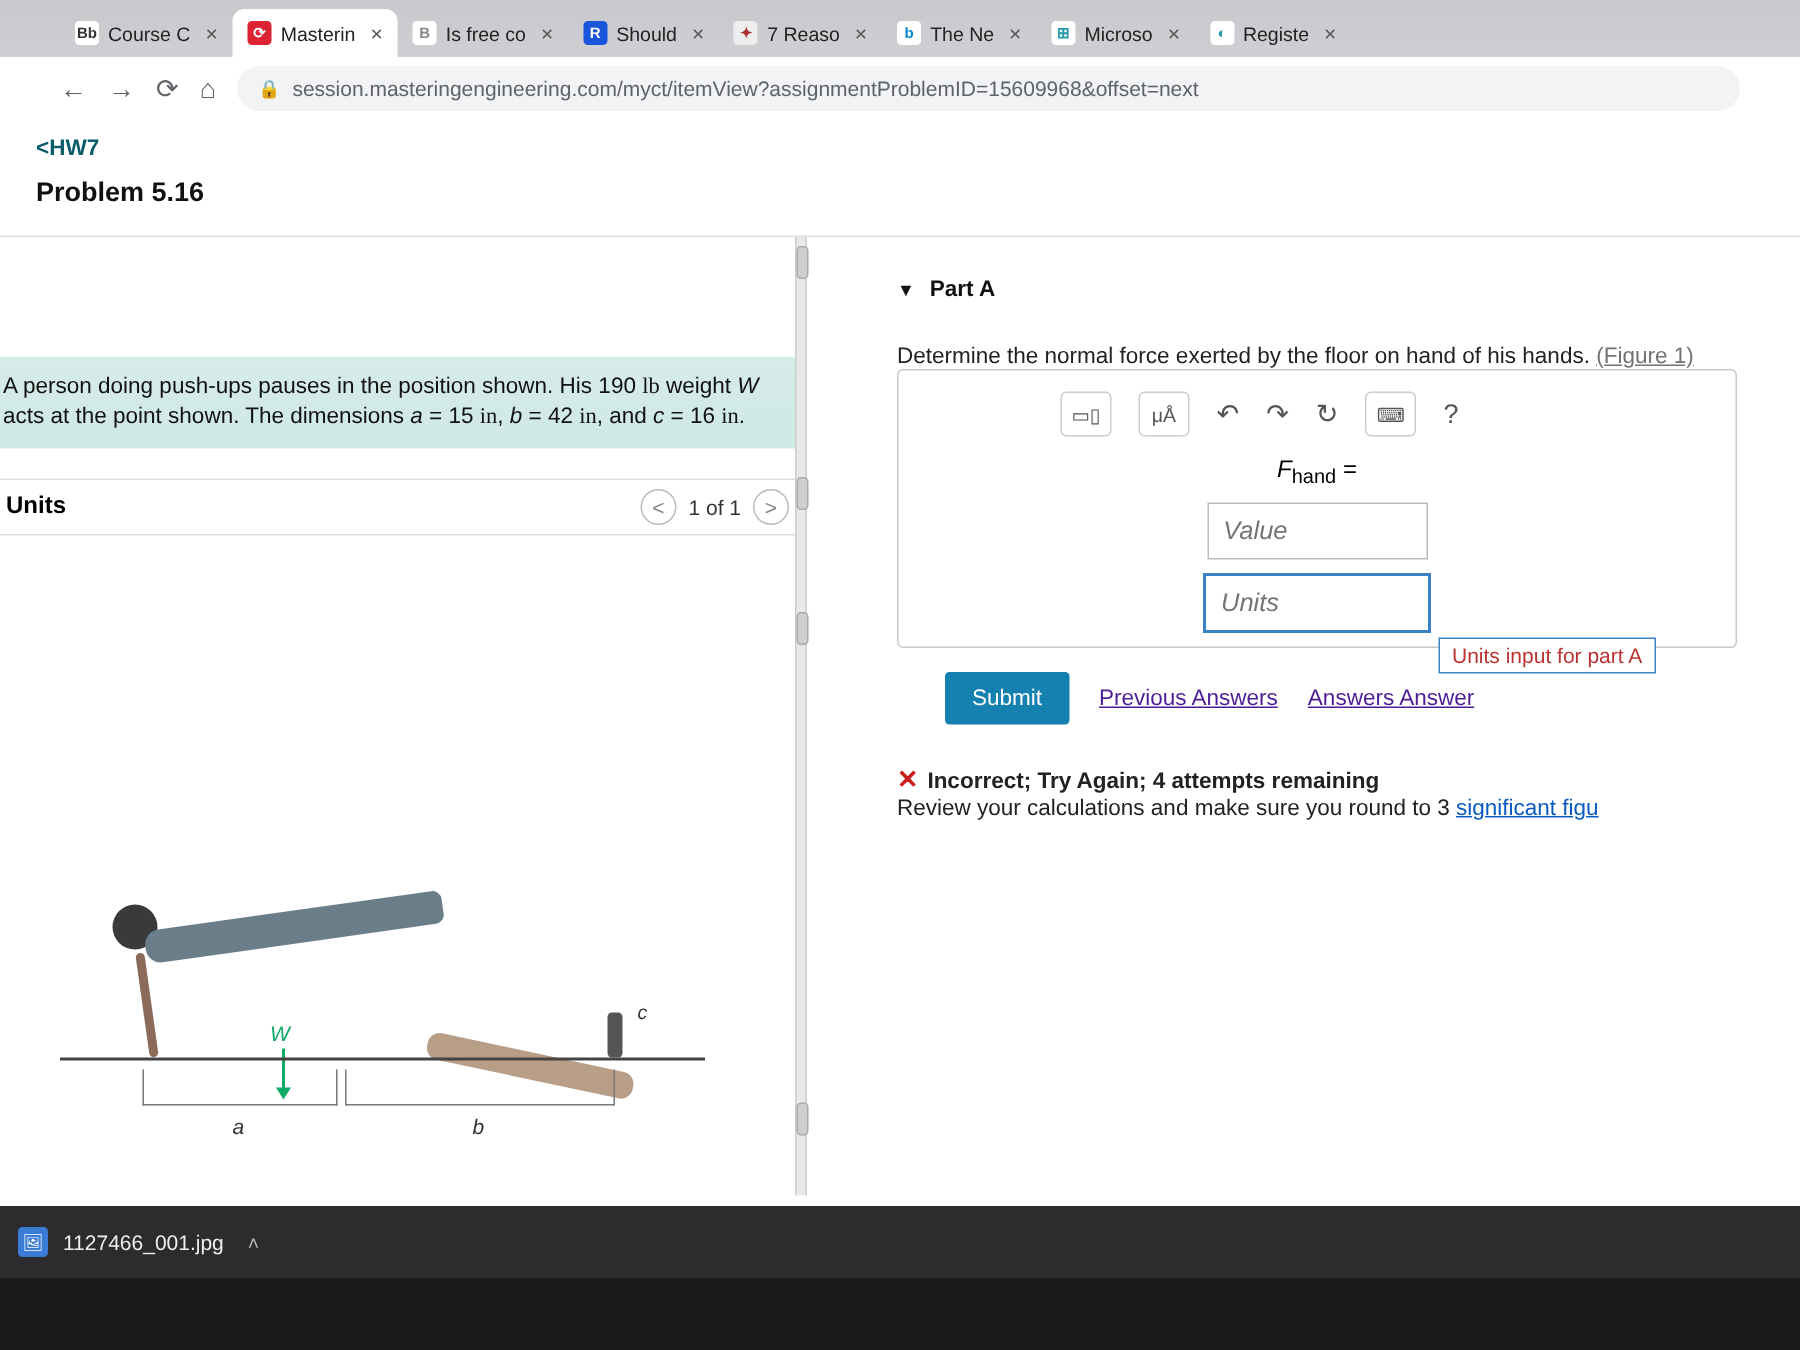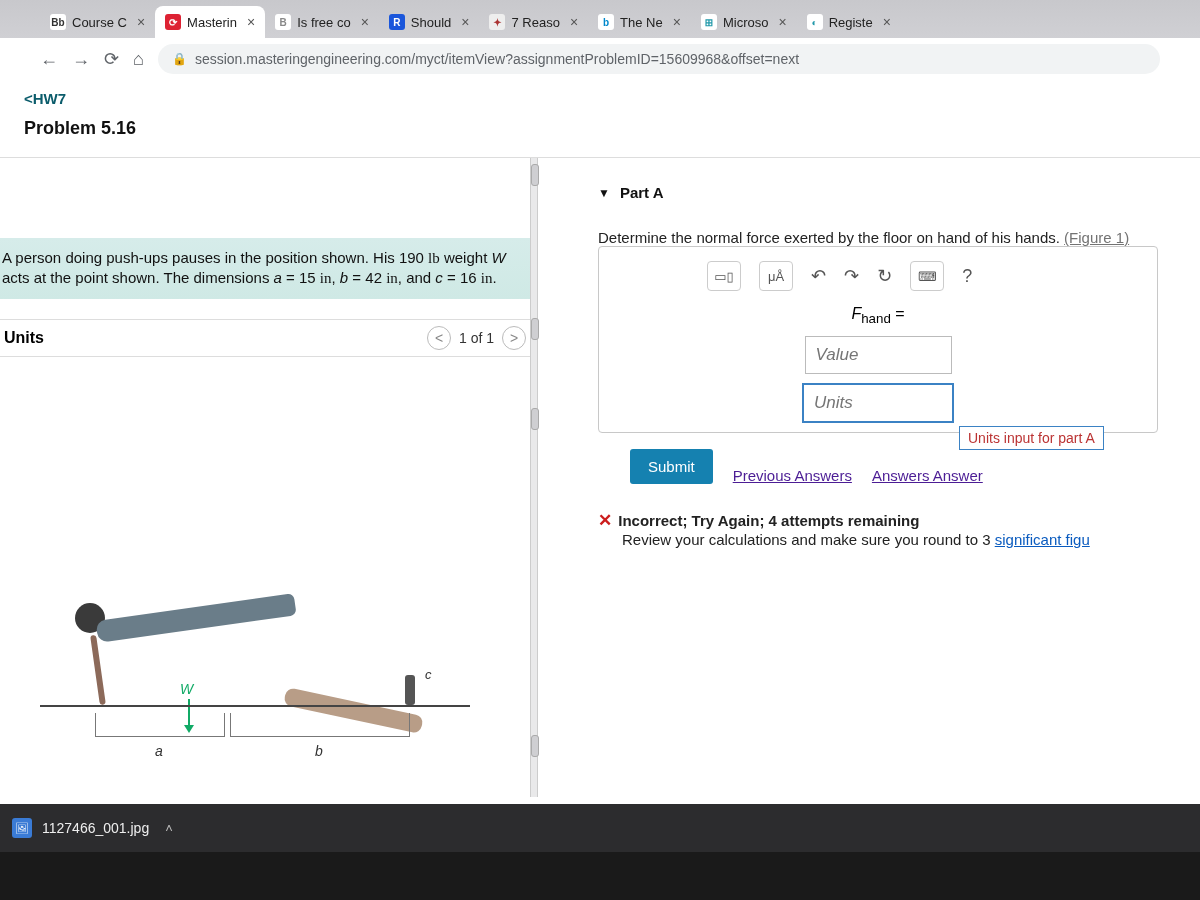--- a/index.html
+++ b/index.html
@@ -69,28 +69,28 @@
   .tools .tbtn { width:34px; height:30px; border:1px solid #ccc; border-radius:4px; display:inline-flex; align-items:center; justify-content:center; font-size:13px; }
   .tools .plain { cursor:pointer; }
   .inputs { display:flex; align-items:center; gap:10px;flex-direction:column; }
   .inputs .var { font-size:16px; }
   .inputs .var i { font-style:italic; }
   .inputs input { height:38px; border:1px solid #bbb; font-size:17px; padding:0 10px; font-style:italic; color:#888; }
   .in-val { width:147px; }
   .in-unit { width:150px; outline:2px solid #3b82c4; outline-offset:-1px; }
   .tooltip { position:absolute; margin-top:4px; background:#fff; border:1px solid #3b82c4; padding:3px 8px; font-size:14px; color:#b33; }
   
-  .actions { display:flex; align-items:flex-end; gap:20px; margin-top:16px;padding-left:32px; }
+  .actions { display:flex; align-items:center; gap:20px; margin-top:16px;padding-left:32px; }
   .submitbtn { background:#1581b0; color:#fff; border:none; padding:9px 18px; font-size:15px; border-radius:3px; cursor:pointer; }
   .linka { color:#4c1d95; text-decoration:underline; font-size:15px; cursor:pointer; }
   
   .feedback { margin-top:26px; }
   .feedback .line1 { font-size:15px; font-weight:bold; color:#222; }
   .feedback .xmark { color:#cc1d1d; font-weight:bold; margin-right:6px; font-size:17px; }
-  .feedback .line2 { font-size:15px; color:#222; margin-left:24px; }
+  .feedback .line2 { font-size:15px; color:#222; }
   .feedback .line2 a { color:#0a5bbf; text-decoration: underline; }
   
   
   .dlshelf { position:absolute; left:0; right:0; bottom:0; height:48px; background:#2c2c2e; display:flex; align-items:center; padding:0 12px; gap:10px; }
   .dlitem { display:flex; align-items:center; gap:10px; color:#eee; font-size:14px; }
   .dlicon { width:20px; height:20px; background:#3a7bd5; border-radius:3px; display:inline-flex; align-items:center; justify-content:center; color:#fff; font-size:11px; }
   .dlshelf .chev { color:#bbb; font-size:13px; margin-left:6px; }
 </style>
 </head>
 <body>

